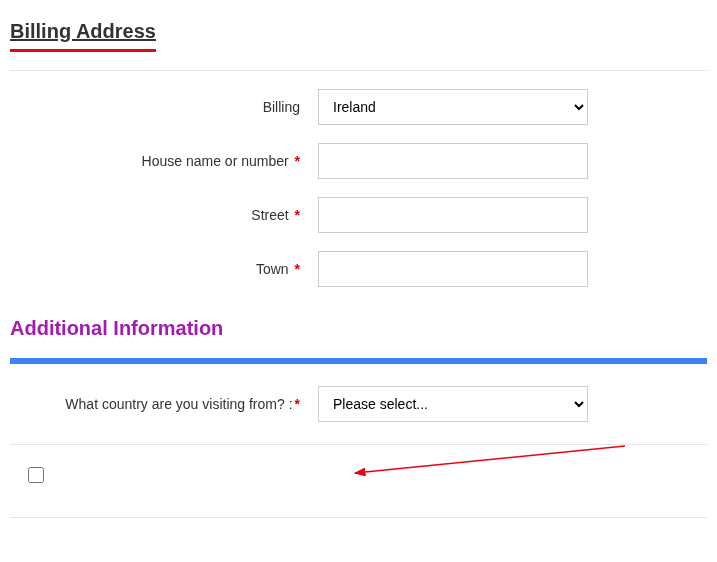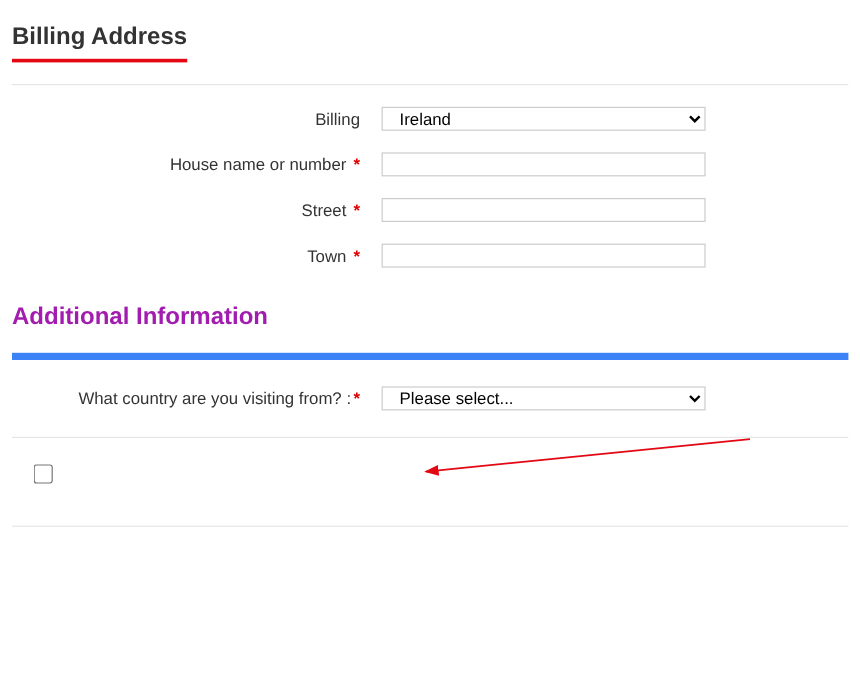--- a/index.html
+++ b/index.html
@@ -13,20 +13,21 @@
       padding: 20px 10px;
       width: 717px;
     }
     .section-title {
       font-size: 20px;
       font-weight: bold;
       color: #333;
       padding-bottom: 6px;
       margin-bottom: 18px;
       display: inline-block;
+      text-decoration: underline;
     }
     .section-title.underlined {
       border-bottom: 3px solid #e30613;
     }
     .section-divider {
       border: none;
       border-top: 1px solid #e5e5e5;
       margin-bottom: 18px;
     }
     .form-row {
@@ -44,21 +45,21 @@
     .required {
       color: #d00;
       font-weight: bold;
       margin-left: 2px;
     }
     .form-control-wrap {
       padding-left: 12px;
     }
     .form-select, .form-input {
       width: 270px;
-      height: 20px;
+      height: 36px;
       border: 1px solid #ccc;
       padding: 0 10px;
       font-size: 14px;
       background: #fff;
     }
     .form-select {
       appearance: auto;
     }
     .additional-section {
       margin-top: 30px;

